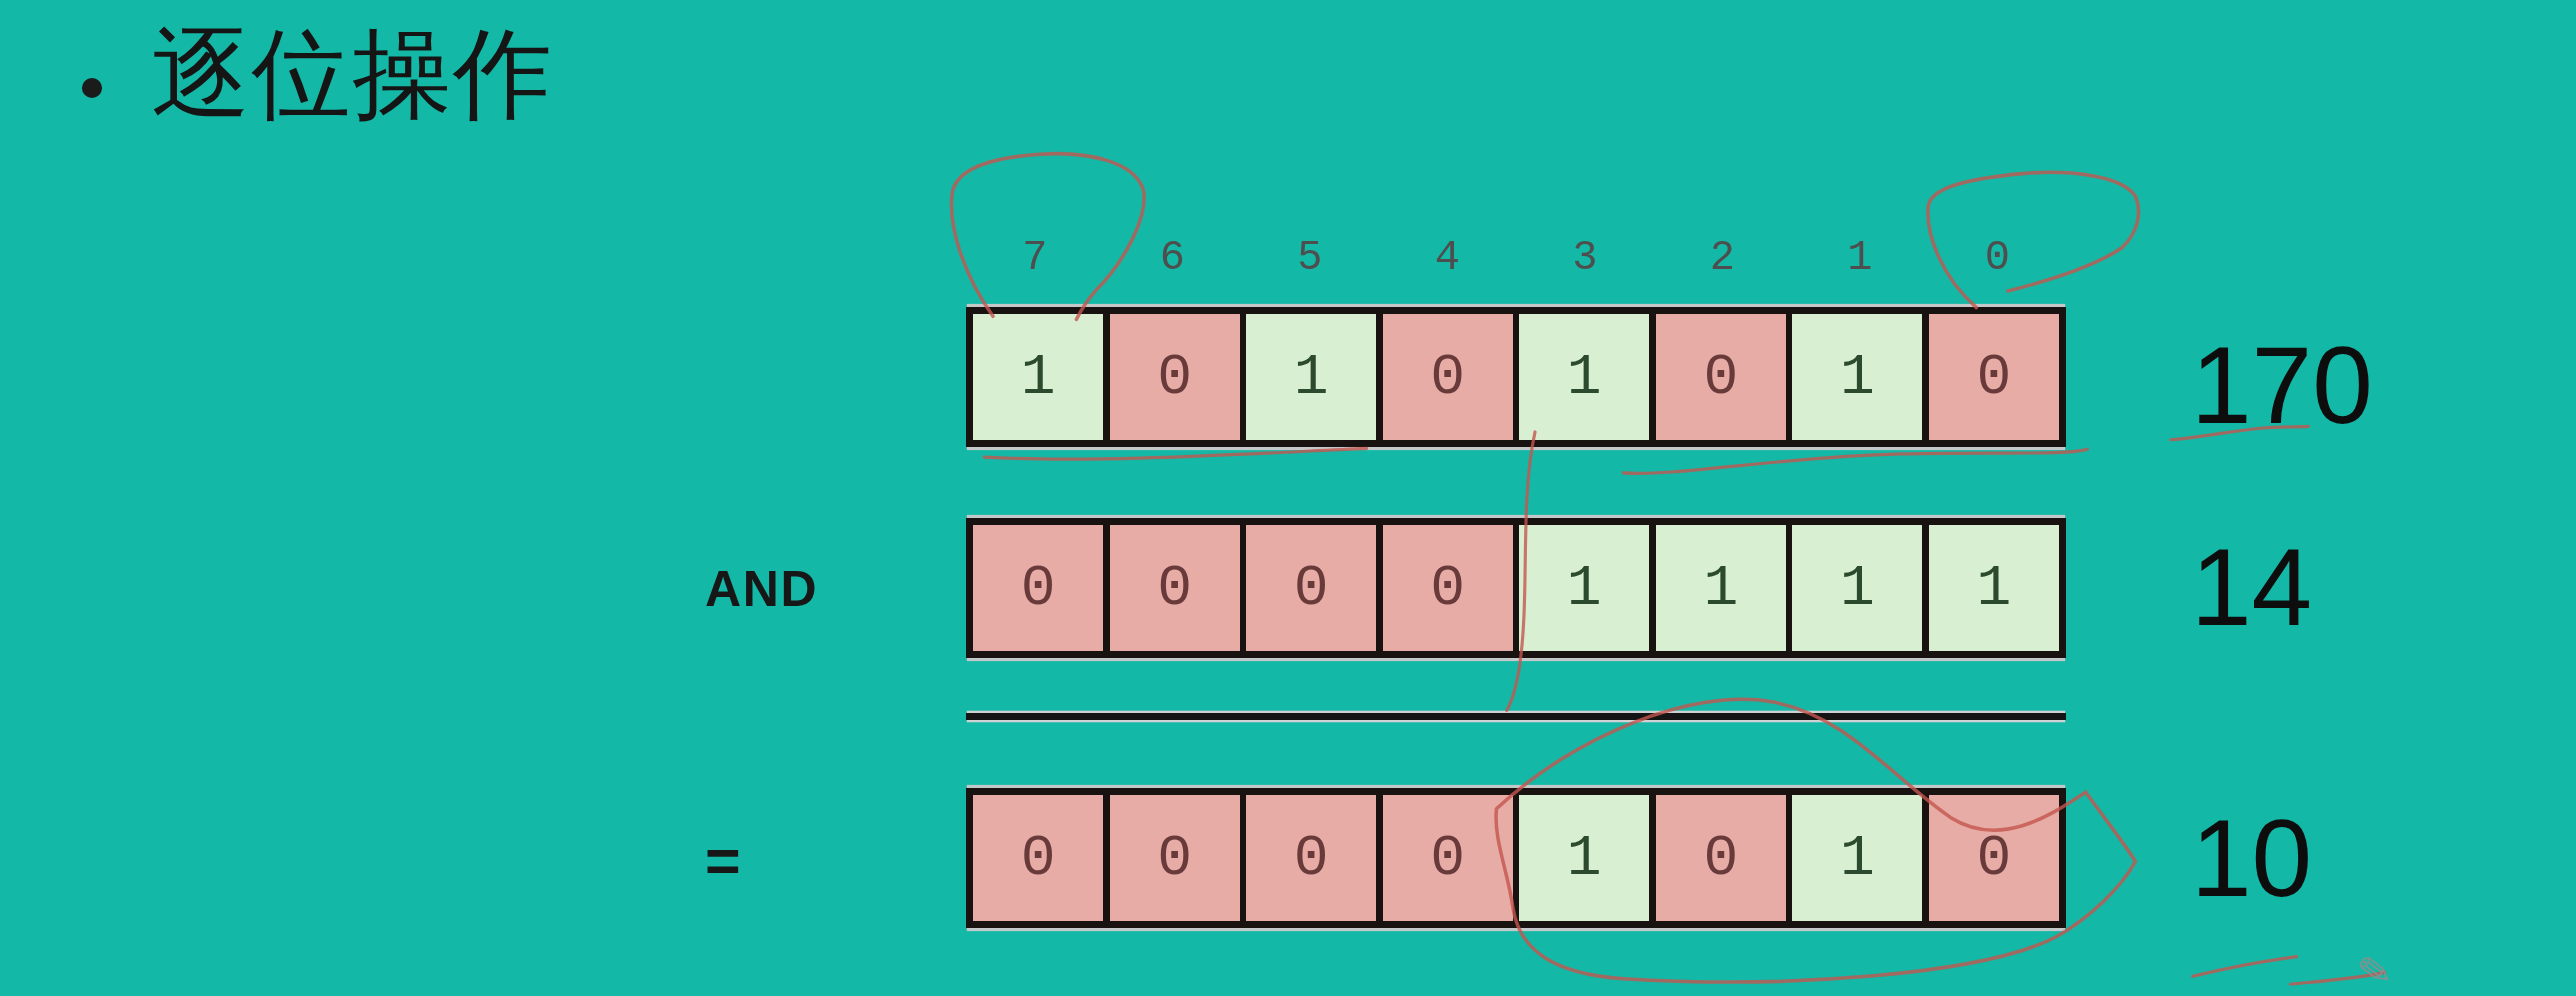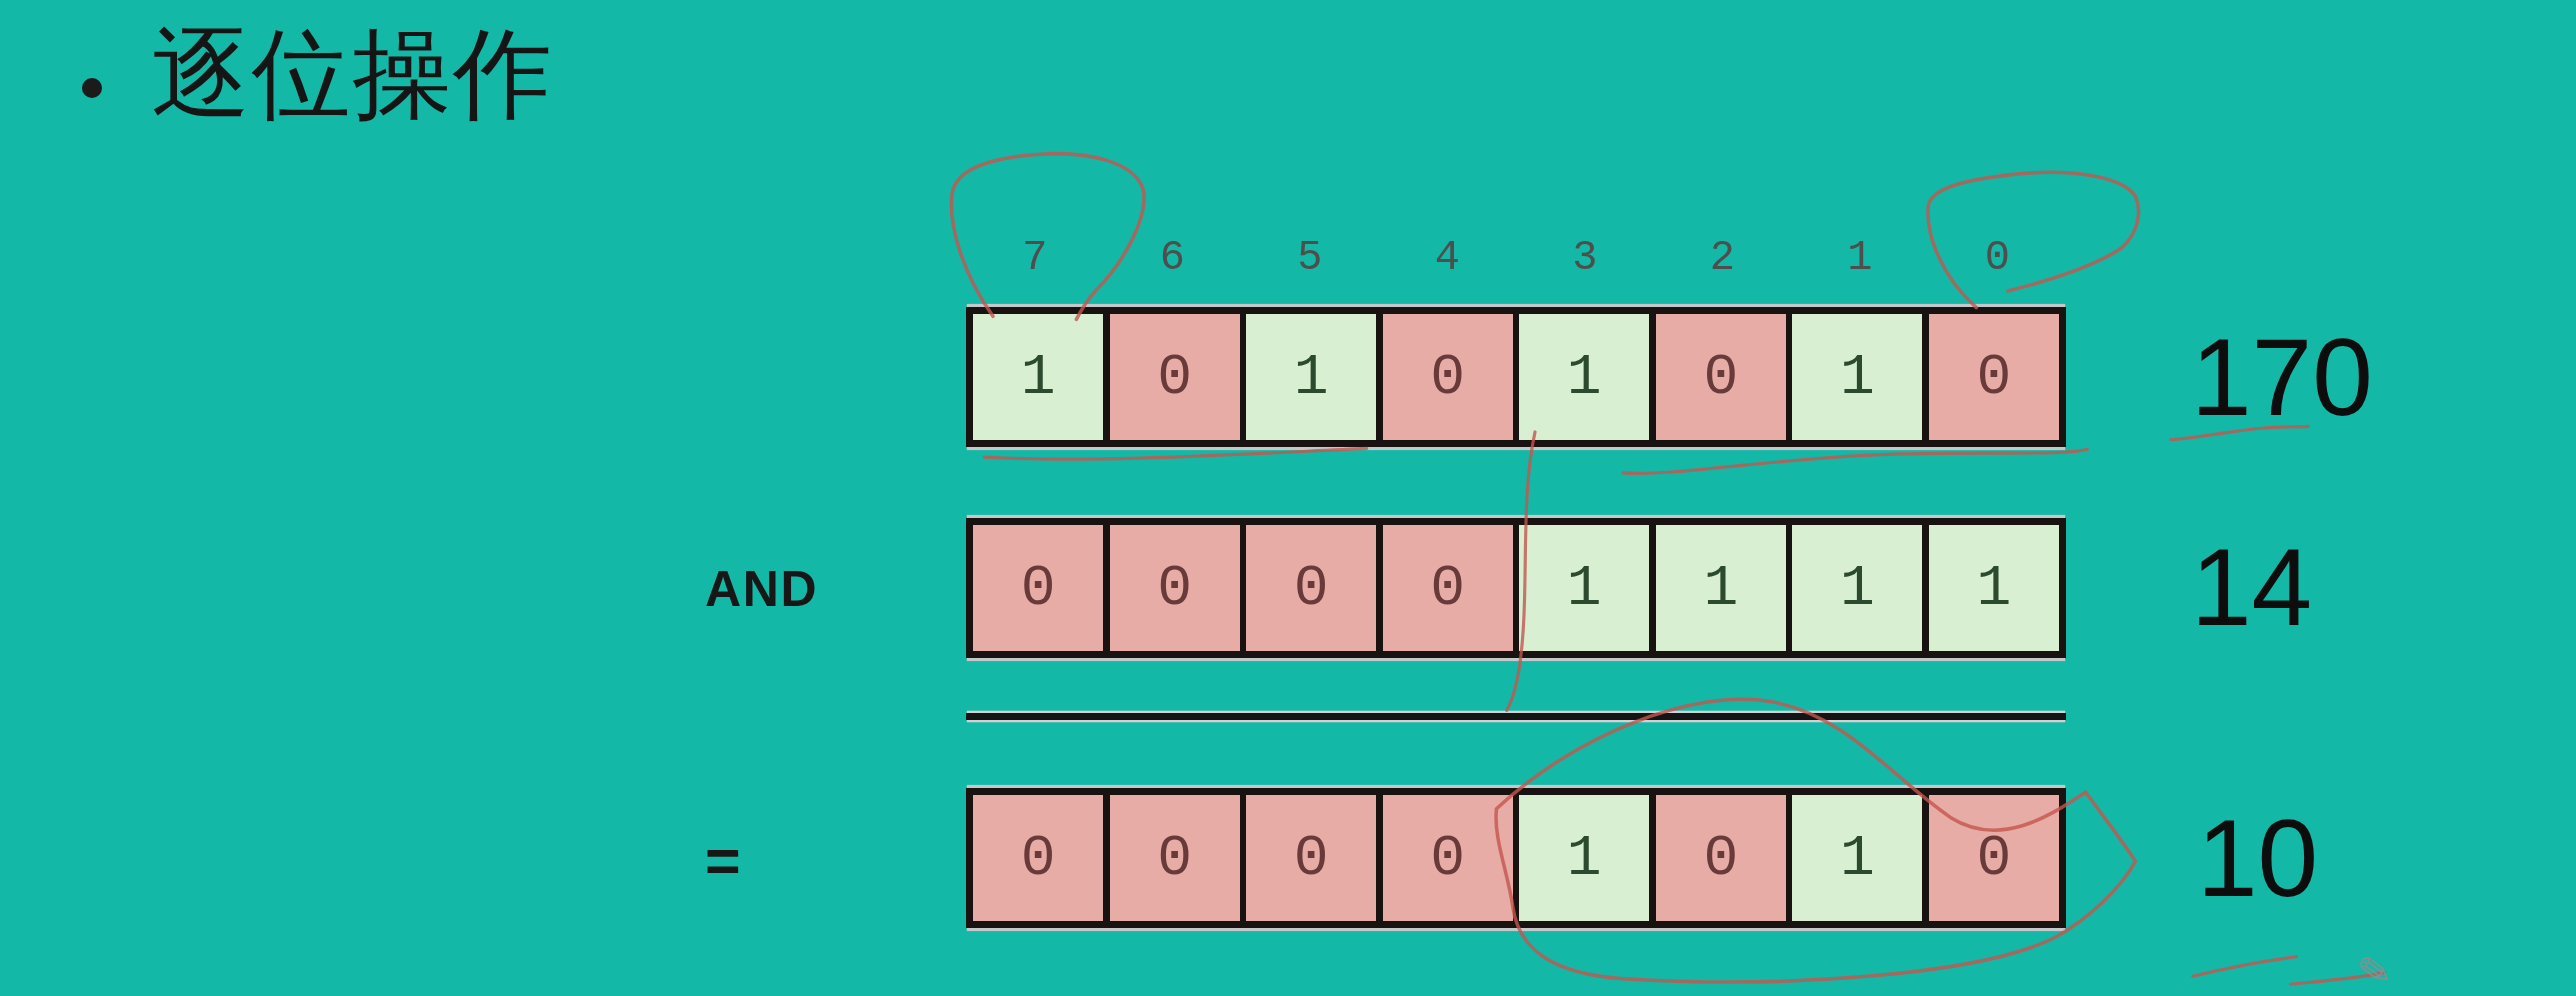--- a/index.html
+++ b/index.html
@@ -50,23 +50,23 @@
   
   .sum-line{
     position:absolute;left:966px;top:713px;width:1100px;height:7px;background:#141414;
     box-shadow:0 -3.1px 0 -0.8px #cfd2d3, 0 3.1px 0 -0.8px #cfd2d3;
   }
   
   .decimal{
     position:absolute;left:2191px;font-size:109px;line-height:1;color:#0d0d0d;
     font-family:"Liberation Sans",sans-serif;
   }
-  .dec-a{top:323px;}
+  .dec-a{top:331px;}
   .dec-b{top:533px;}
-  .dec-r{top:804px;margin-left:6px;}
+  .dec-r{top:804px;}
   
   .annotations{position:absolute;left:0;top:0;pointer-events:none;}
   .ink{fill:none;stroke:var(--ann-c);stroke-width:4.5;stroke-linecap:round;opacity:.8;}
   .ink.thin{stroke-width:4;}
   .pencil-glyph{font-family:"DejaVu Sans",sans-serif;font-size:52px;fill:#8e8e8e;opacity:.9;}
 </style>
 </head>
 <body>
 
 <div class="stage" style="--one-bg: #d8efd2; --zero-bg: #e8aca6; --one-fg: #2c4a2e; --zero-fg: #693a3a; --border-c: #181210; --ann-c: #c4564f;">

